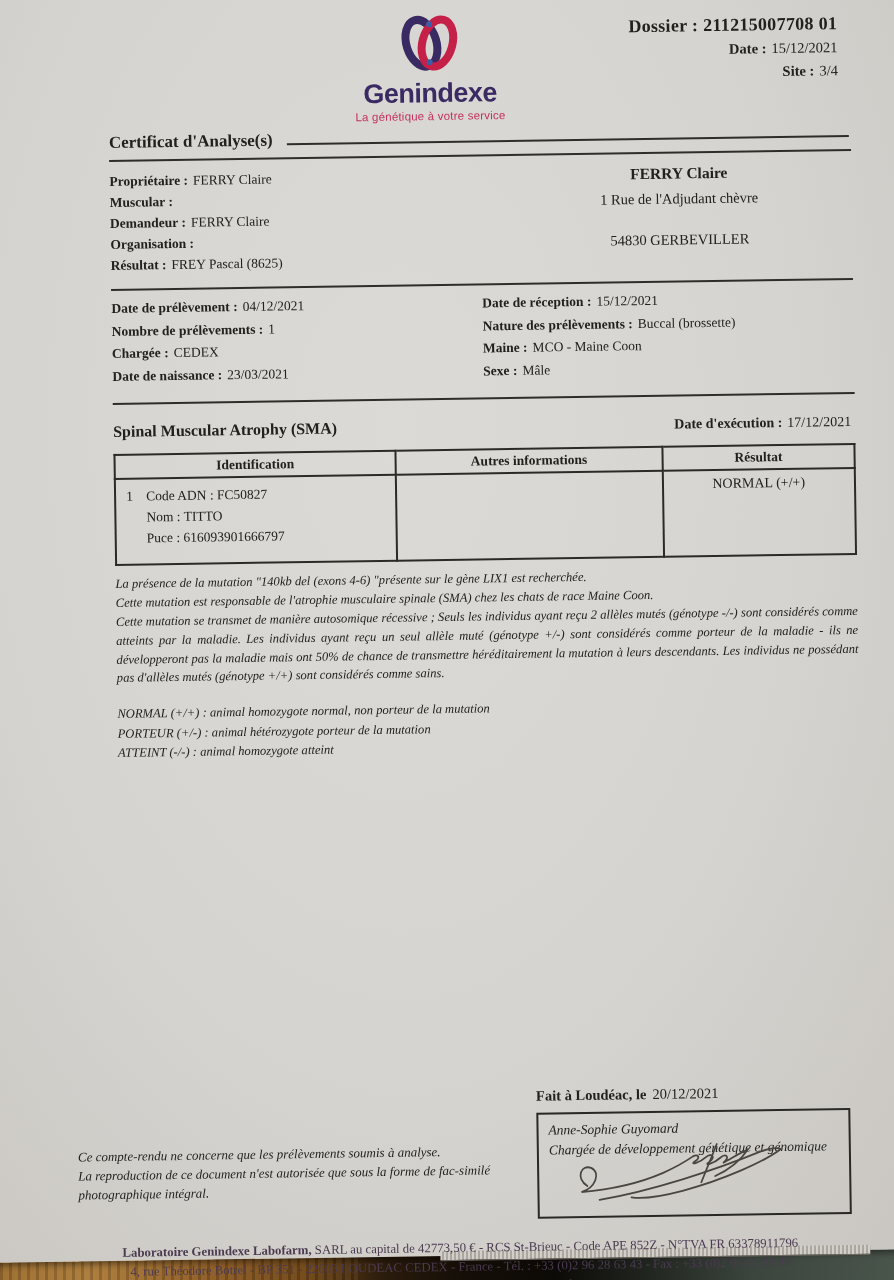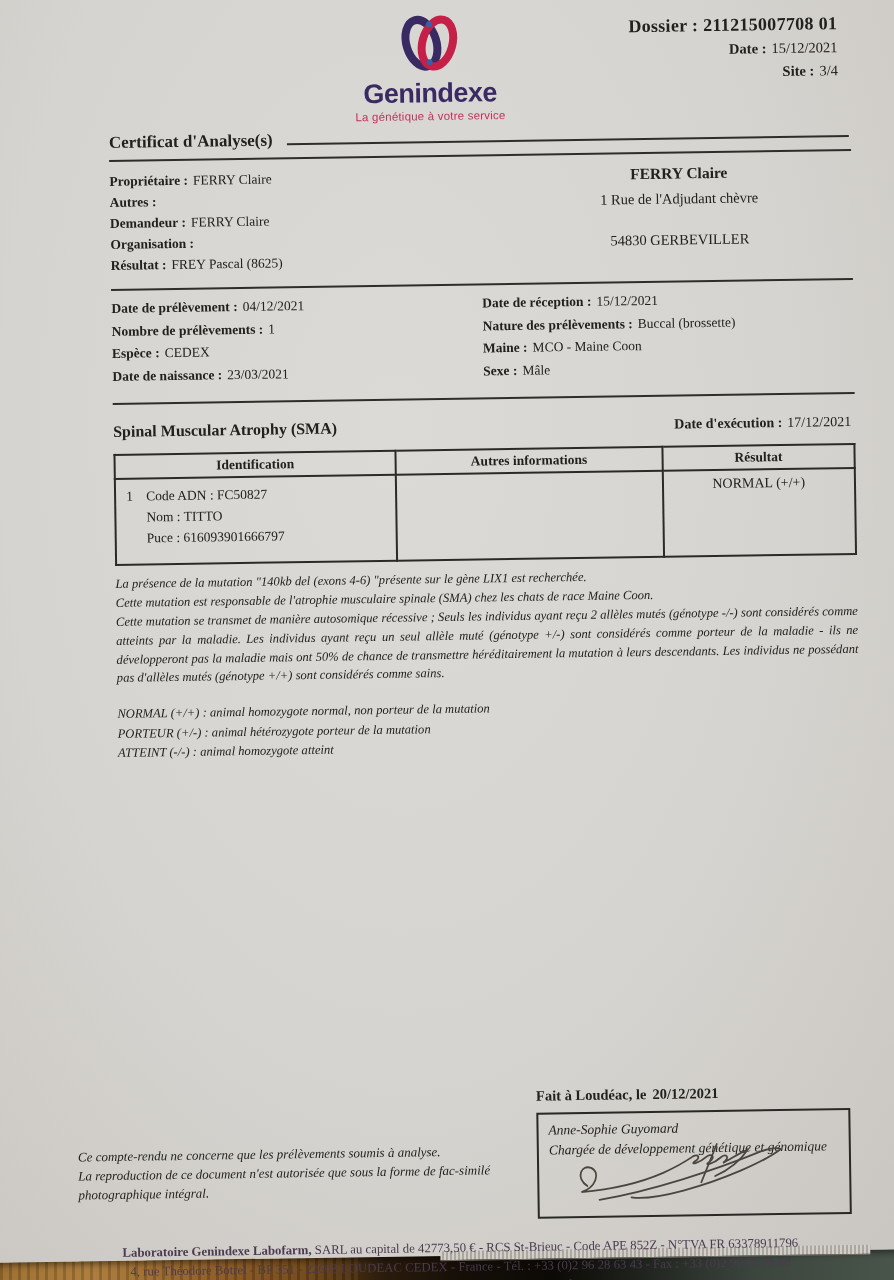--- a/index.html
+++ b/index.html
@@ -71,21 +71,21 @@
   .explanation p{margin:0;}
   .explanation p.just{text-align:justify;}
   .legend{margin-top:17px;font-style:italic;font-size:12.6px;line-height:1.55;}
   .legend div{margin:0;}
 
   .spacer{height:330px;}
 
   
   .closing{position:relative;height:142px;}
   .fait{position:absolute;left:413px;top:0;font-size:14.5px;font-weight:700;}
-  .fait .v{margin-left:6px;font-weight:700;}
+  .fait .v{margin-left:6px;font-weight:400;}
   .sig-box{position:absolute;left:413px;top:25px;width:314px;height:106px;
            border:2px solid #2a2824;padding:6px 10px;box-sizing:border-box;}
   .signer{font-style:italic;font-size:13.5px;line-height:1.5;}
   .sig-svg{position:absolute;left:26px;top:26px;}
   .disclaimer{position:absolute;left:-46px;top:54px;width:452px;
               font-style:italic;font-size:13px;line-height:1.45;}
 
   
   .footer{margin:8px 0 0 -46px;width:762px;text-align:center;
           color:#4b3a50;font-size:12.8px;line-height:1.5;}
@@ -130,38 +130,38 @@
 
       <div class="title-row">
         <span class="doc-title">Certificat d'Analyse(s)</span>
         <span class="title-rule"></span>
       </div>
       <hr class="hr">
 
       <div class="parties">
         <div class="parties-left">
           <div class="row lv"><b>Propriétaire :</b><span class="v">FERRY Claire</span></div>
-          <div class="row lv"><b>Autres :</b><span class="v"></span></div>
+          <div class="row lv"><b>Muscular :</b><span class="v"></span></div>
           <div class="row lv"><b>Demandeur :</b><span class="v">FERRY Claire</span></div>
           <div class="row lv"><b>Organisation :</b><span class="v"></span></div>
           <div class="row lv"><b>Résultat :</b><span class="v">FREY Pascal (8625)</span></div>
         </div>
         <div class="parties-right">
           <div class="recipient-name">FERRY Claire</div>
           <div class="recipient-addr">1 Rue de l'Adjudant chèvre</div>
           <div class="recipient-city">54830 GERBEVILLER</div>
         </div>
       </div>
       <hr class="hr">
 
       <div class="sample">
         <div class="sample-col">
           <div class="row lv"><b>Date de prélèvement :</b><span class="v">04/12/2021</span></div>
           <div class="row lv"><b>Nombre de prélèvements :</b><span class="v">1</span></div>
-          <div class="row lv"><b>Espèce :</b><span class="v">CEDEX</span></div>
+          <div class="row lv"><b>Chargée :</b><span class="v">CEDEX</span></div>
           <div class="row lv"><b>Date de naissance :</b><span class="v">23/03/2021</span></div>
         </div>
         <div class="sample-col">
           <div class="row lv"><b>Date de réception :</b><span class="v">15/12/2021</span></div>
           <div class="row lv"><b>Nature des prélèvements :</b><span class="v">Buccal (brossette)</span></div>
           <div class="row lv"><b>Maine :</b><span class="v">MCO - Maine Coon</span></div>
           <div class="row lv"><b>Sexe :</b><span class="v">Mâle</span></div>
         </div>
       </div>
       <hr class="hr">

